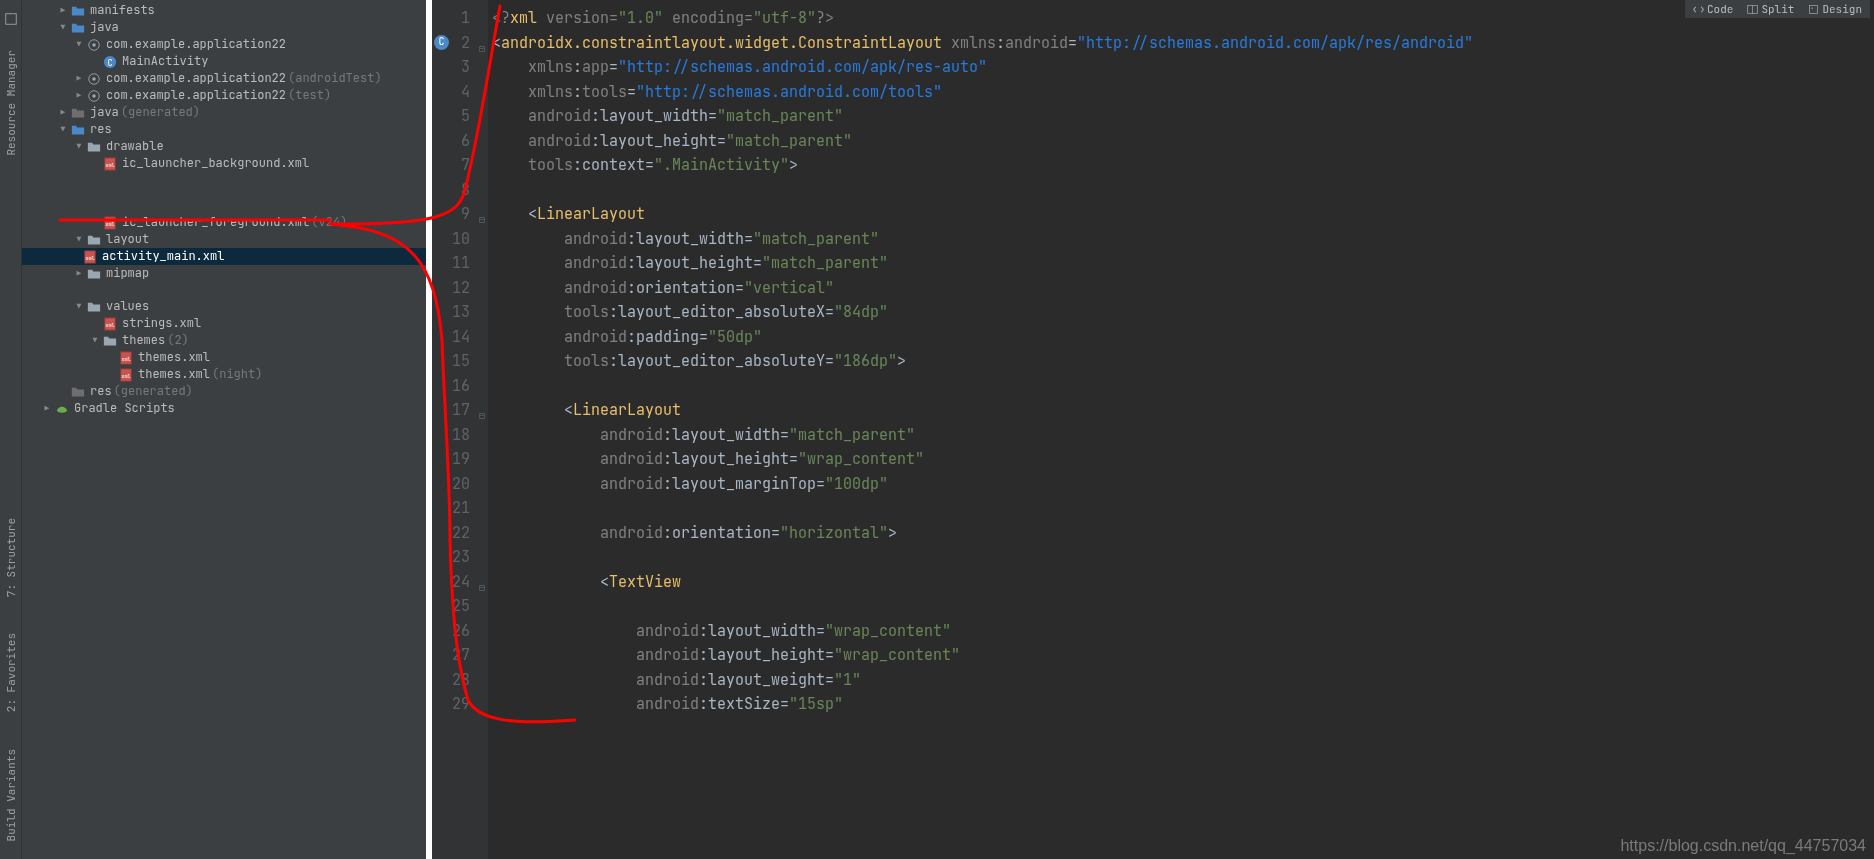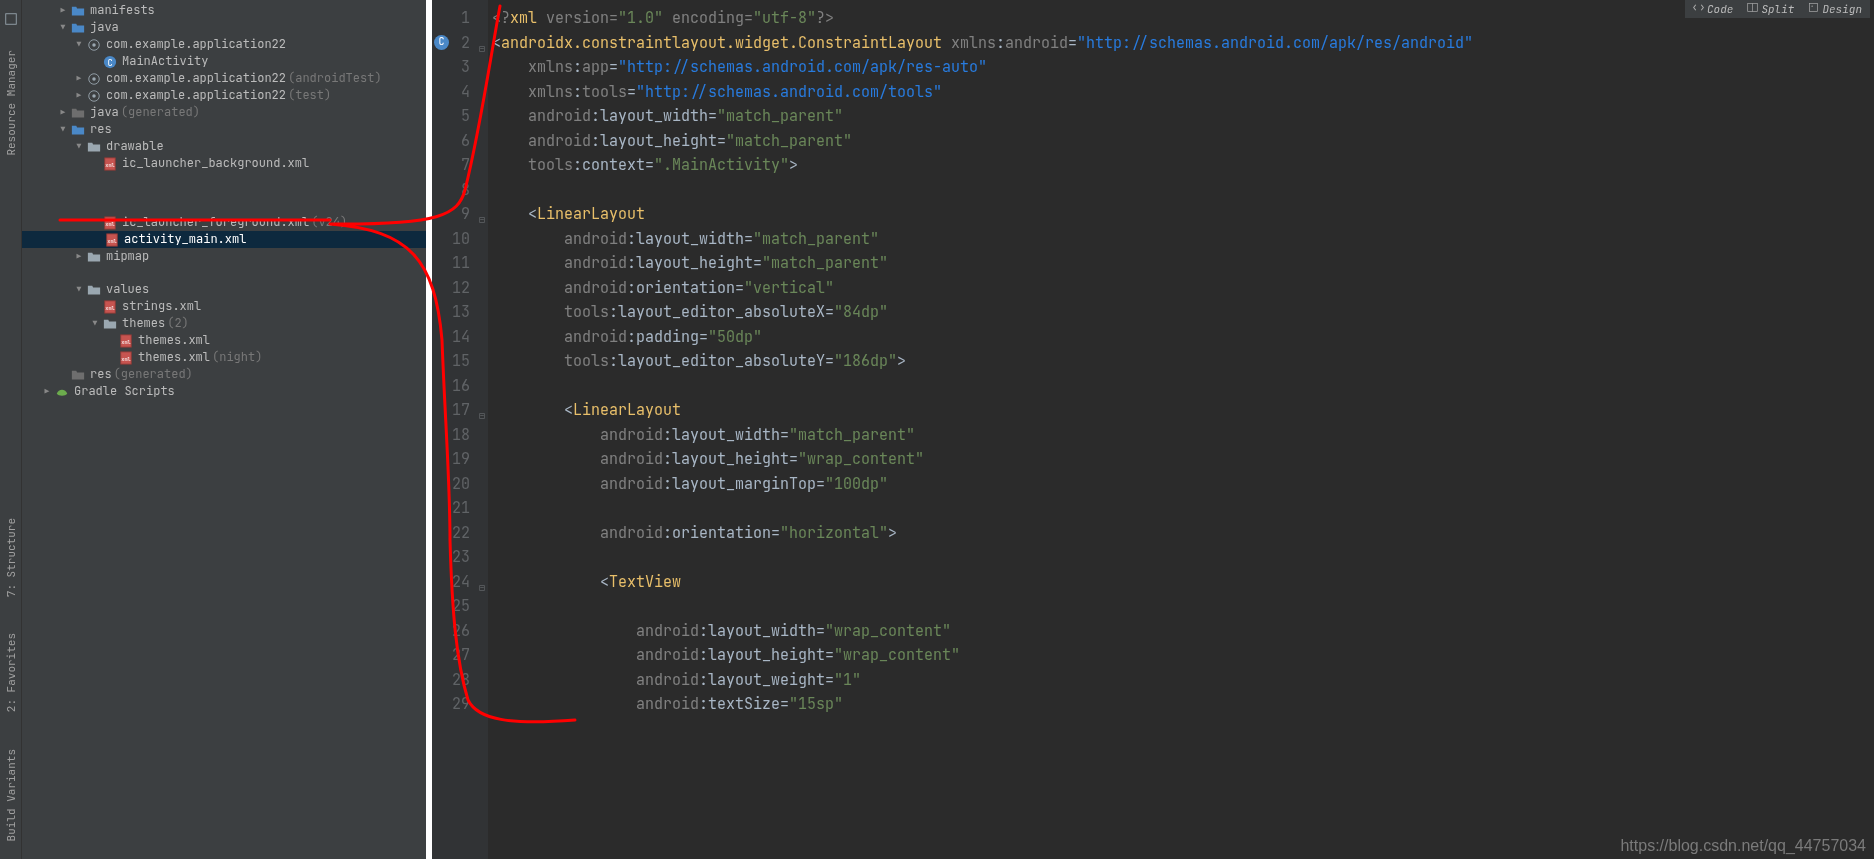--- a/index.html
+++ b/index.html
@@ -117,21 +117,21 @@
   
   .viewtabs {
     position:absolute; right:4px; top:0;
     display:flex; gap:2px;
     background:#3c3f41;
     padding:1px 2px;
   }
   .viewtabs .vt {
     font-size:11px; color:#bbbbbb;
     padding:1px 6px;
-    display:flex; gap:3px;font-style:italic;
+    display:flex; align-items:center; gap:3px;
   }
   .viewtabs .vt svg { width:11px; height:11px; }
 </style>
 </head>
 <body>
 
 <div class="toolstrip">
   <svg class="ts-icon" viewBox="0 0 16 16">
       <rect x="2" y="2" width="12" height="12" fill="none" stroke="#9aa7b0" stroke-width="1"></rect>
     </svg>
@@ -247,21 +247,30 @@
       <span class="ticon">
         <svg viewBox="0 0 16 16">
           <rect x="2" y="1" width="12" height="14" fill="#c75450"></rect>
           <rect x="2" y="1" width="12" height="14" fill="none" stroke="#8e3a36"></rect>
           <text x="8" y="11" font-size="6" text-anchor="middle" fill="#fff">xml</text>
         </svg>
       </span>
       <span class="lbl">ic_launcher_foreground.xml</span>
       <span class="muted"> (v24)</span>
     </div>
-    <div class="tree-row selected" style="padding-left: 68px;">
+    <div class="tree-row" style="padding-left: 50px;">
+      <span class="arrow open"></span>
+      <span class="ticon">
+        <svg viewBox="0 0 16 16">
+          <path fill="#9aa7b0" d="M1 3h5l1 2h8v8H1z"></path>
+        </svg>
+      </span>
+      <span class="lbl">layout</span>
+    </div>
+    <div class="tree-row selected" style="padding-left: 46px;">
       <span class="arrow none"></span>
       <span class="ticon">
         <svg viewBox="0 0 16 16">
           <rect x="2" y="1" width="12" height="14" fill="#c75450"></rect>
           <rect x="2" y="1" width="12" height="14" fill="none" stroke="#8e3a36"></rect>
           <text x="8" y="11" font-size="6" text-anchor="middle" fill="#fff">xml</text>
         </svg>
       </span>
       <span class="lbl">activity_main.xml</span>
     </div>

